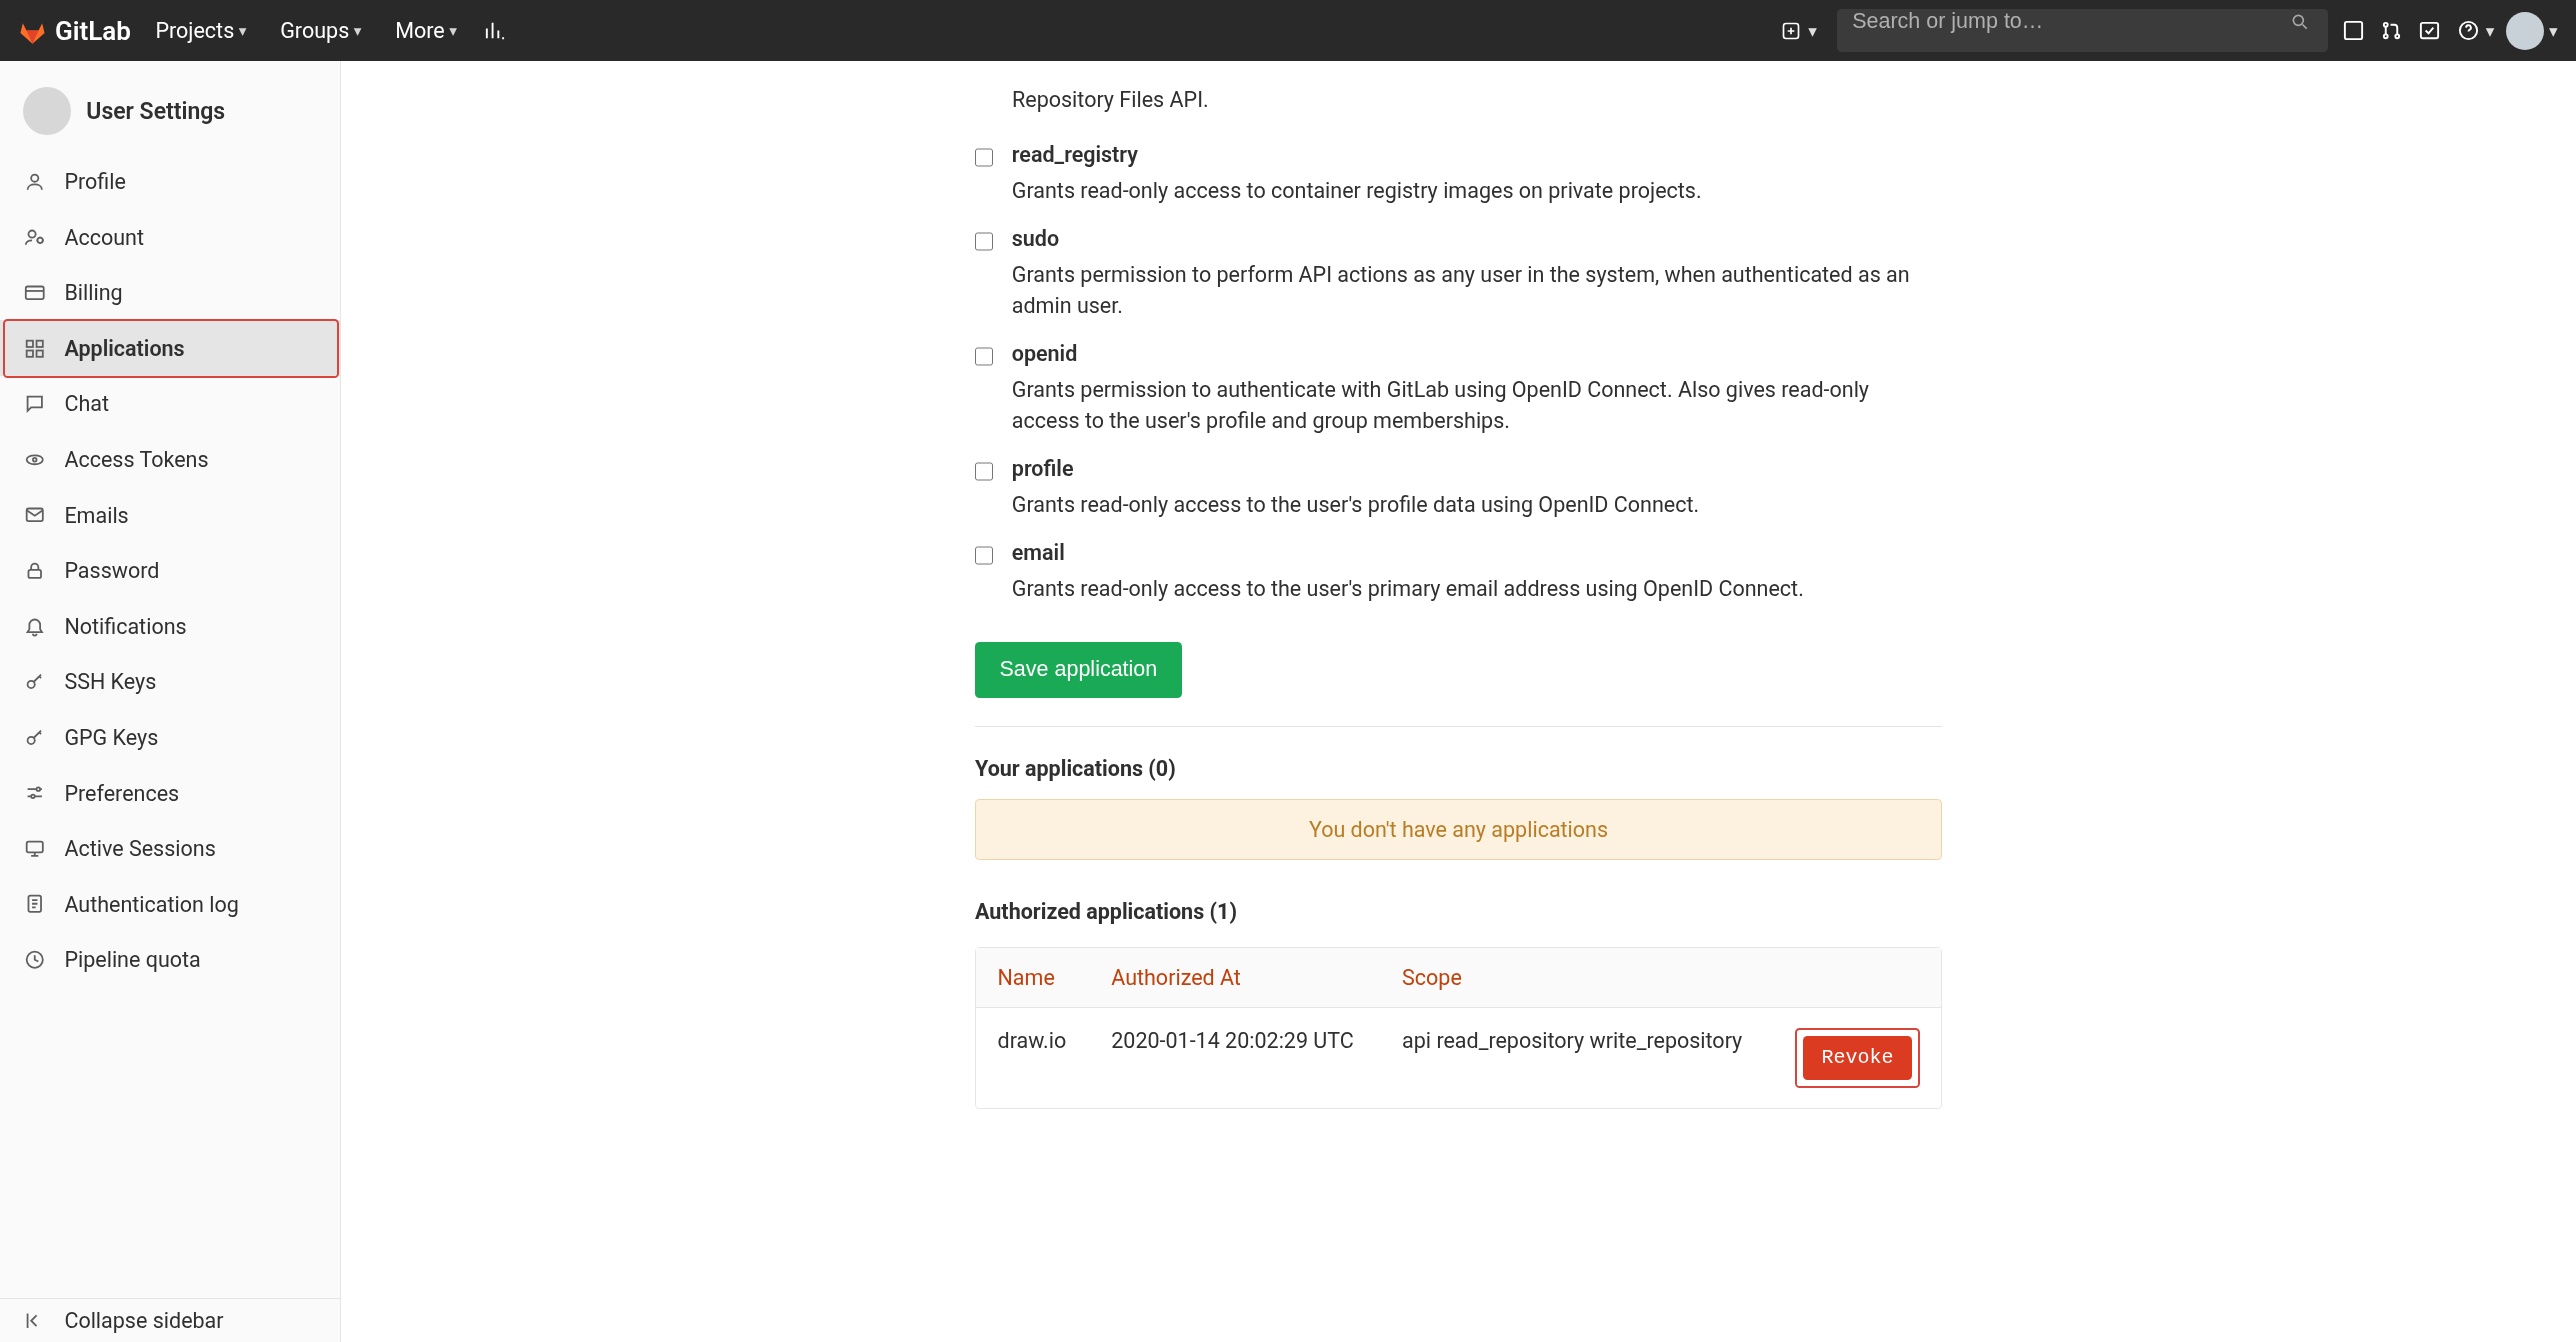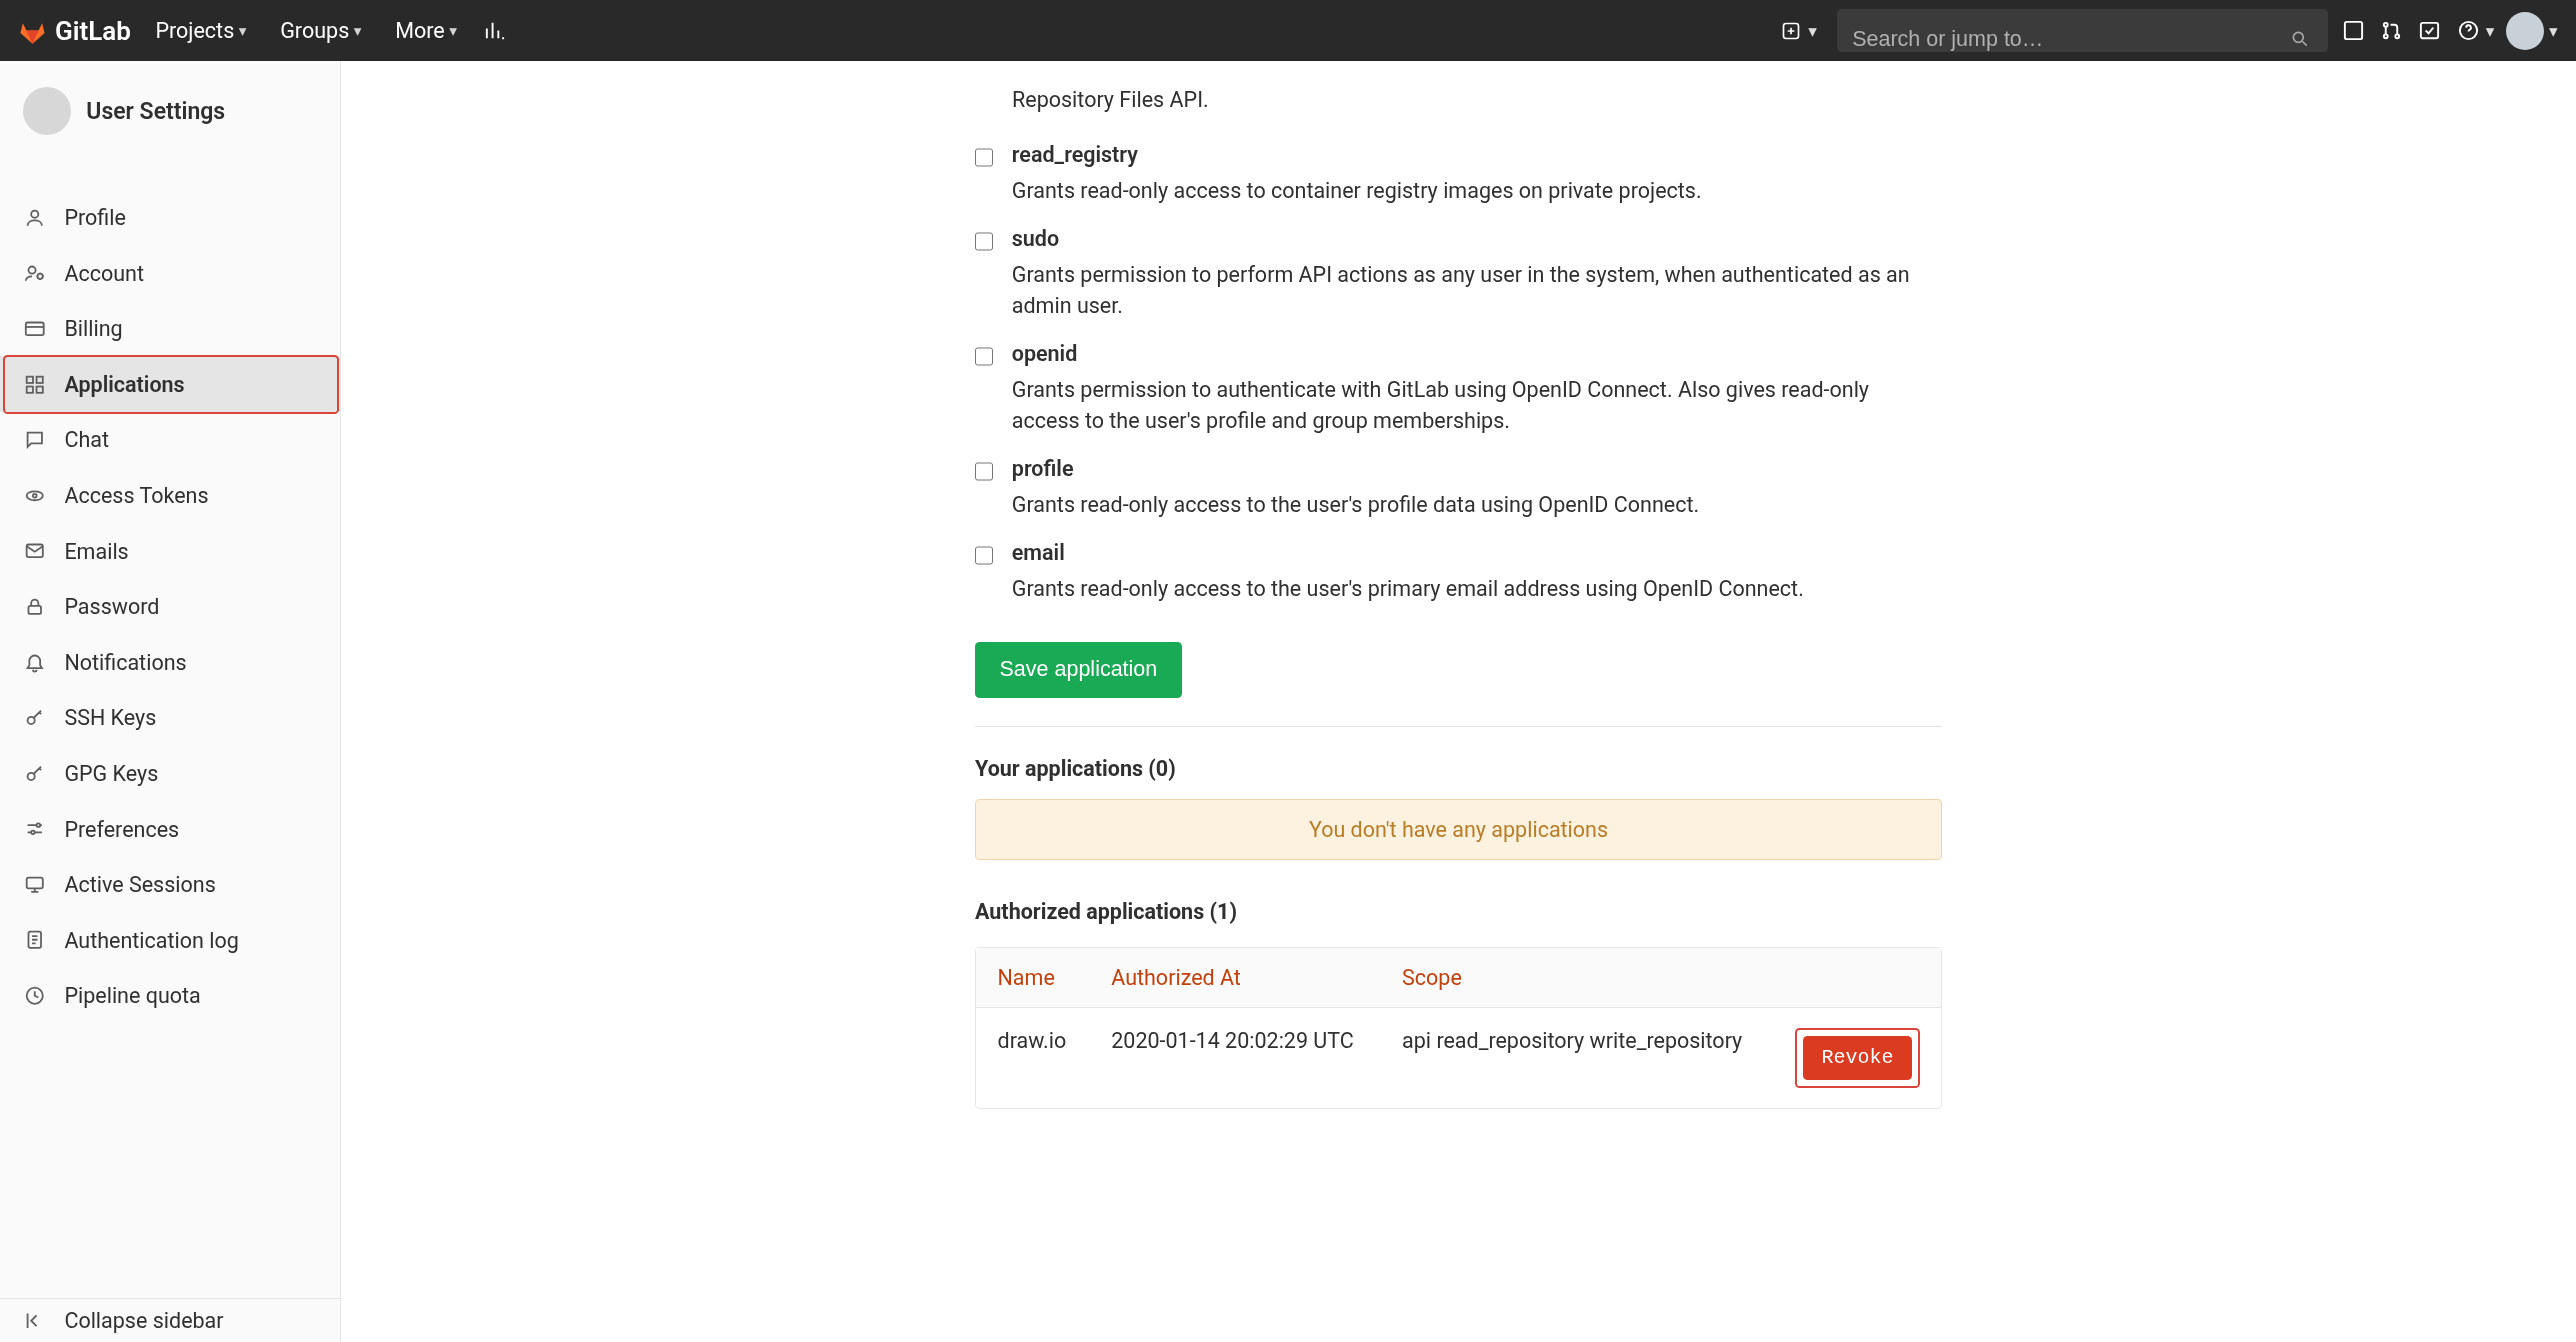--- a/index.html
+++ b/index.html
@@ -23,42 +23,41 @@
     gap: 24px;
   }
   .navbar-left { display: flex; align-items: center; gap: 15.3px; }
   .logo { display: flex; align-items: center; gap: 7.7px; font-weight: 600; font-size: 26px; }
   .logo-icon { width: 29px; height: 29px; }
   .nav-item { display: flex; align-items: center; gap: 4.6px; font-size: 21.5px; cursor: pointer; padding: 6.1px 9.2px; }
   .nav-item .chev { font-size: 15.3px; opacity: .8; }
   .navbar-right { margin-left: auto; display: flex; align-items: center; gap: 12.3px; }
   .plus-group { display: flex; align-items: center; gap: 4.6px; padding: 4.6px 7.7px; cursor: pointer; }
   .search-box {
-    display: flex; align-items: flex-end;
+    display: flex; align-items: flex-start;
     background: #3b3b3b; border-radius: 4.6px;
     width: 491px; height: 43px; padding: 0 15.3px;
     color: #bdbdbd;
   }
   .search-box input {
     flex: 1; border: none; outline: none; background: transparent;
     color: #fff; font-size: 21.5px;
   }
   .search-box input::placeholder { color: #b0b0b0; }
   .nav-icon { width: 26px; height: 26px; cursor: pointer; display: inline-flex; align-items: center; justify-content: center; }
   .help-group { display: flex; align-items: center; gap: 4.6px; cursor: pointer; }
   .avatar { width: 38px; height: 38px; border-radius: 50%; background: #c8d0d8; cursor: pointer; }
   .avatar-group { display: flex; align-items: center; gap: 4.6px; cursor: pointer; }
 
   
   .page { display: flex; height: calc(100% - 61px); }
   .sidebar {
     width: 341px; border-right: 0.8px solid #e5e5e5;
     display: flex; flex-direction: column; background: #fafafa;
     padding-top: 14px;
-    gap: 36px;
   }
   .sidebar-header {
     display: flex; align-items: center; gap: 15.3px;
     padding: 12.3px 23px 18.4px 23px; font-weight: 600; font-size: 23px; color: #303030;
   }
   .sidebar-avatar { width: 48px; height: 48px; border-radius: 50%; background: #d7d7d7; }
 
   .side-list { list-style: none; }
   .side-item {
     display: flex; align-items: center; gap: 18.4px;

